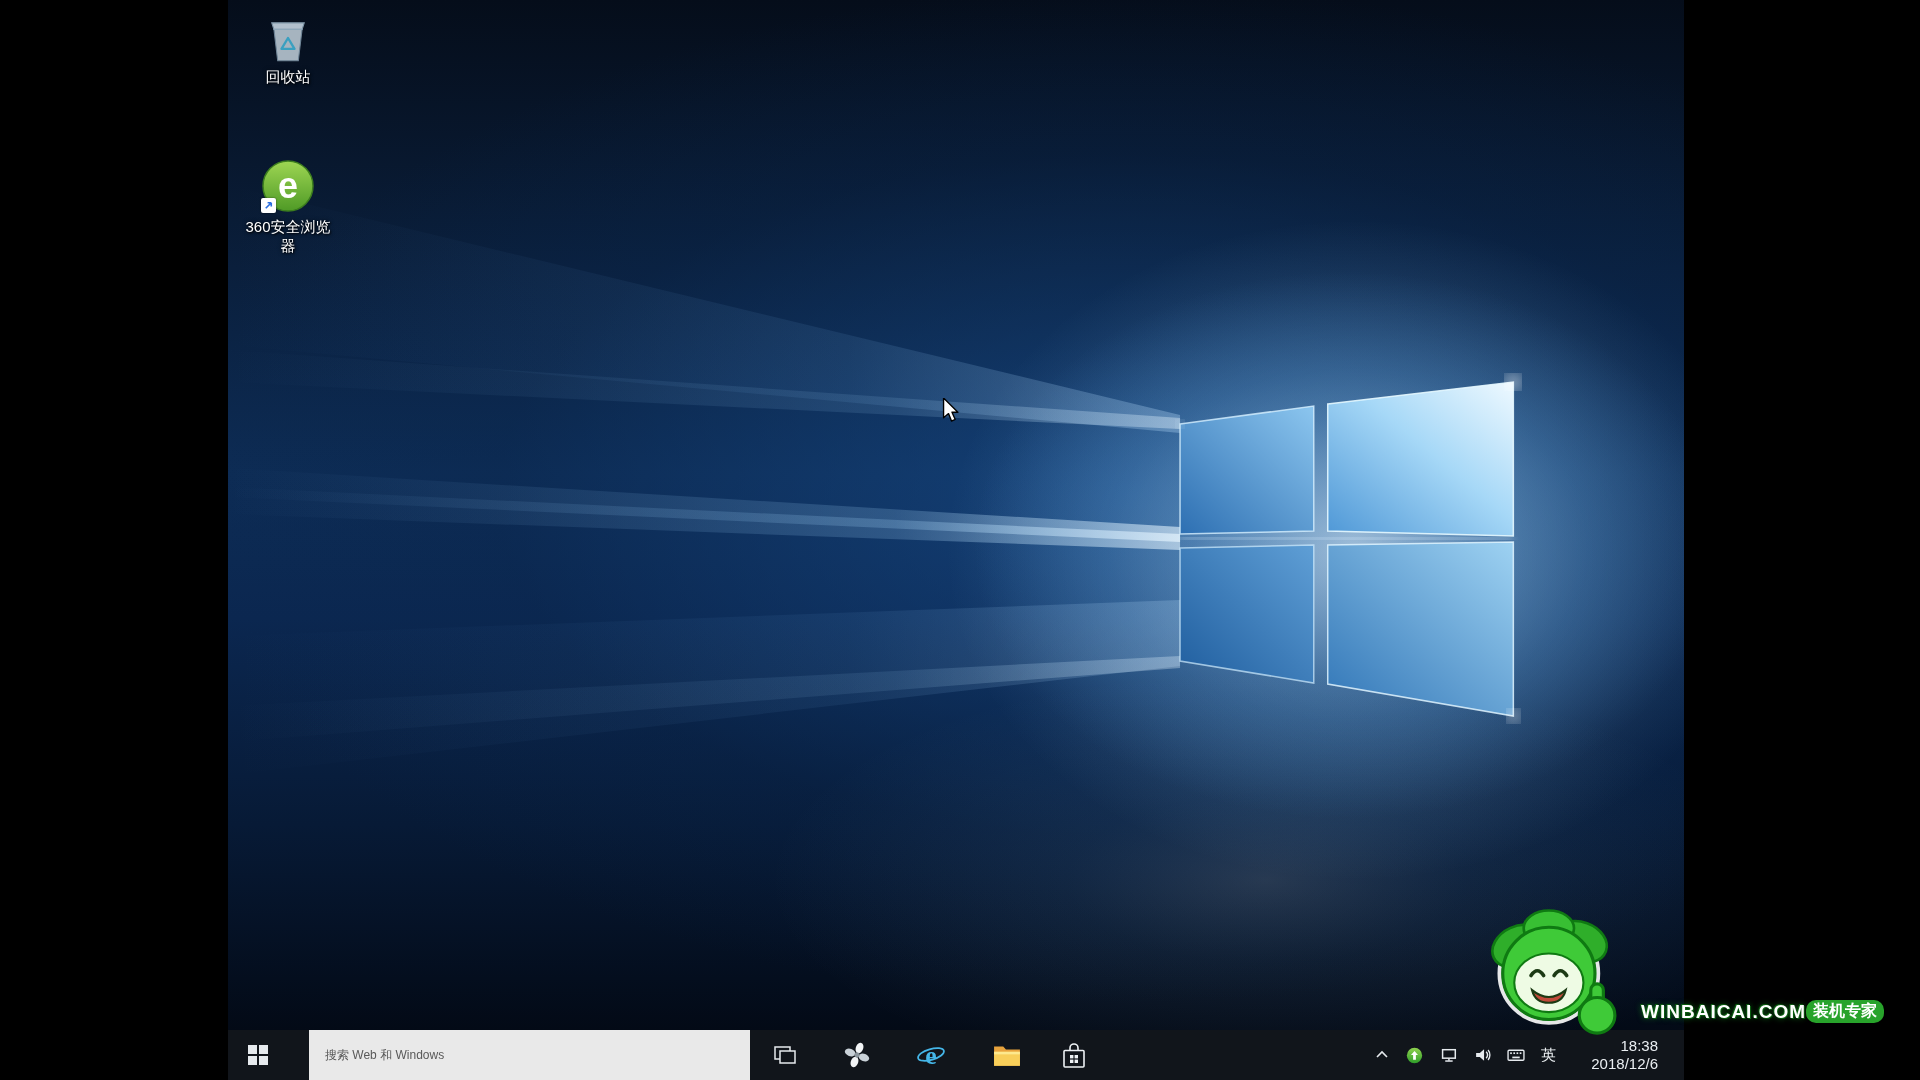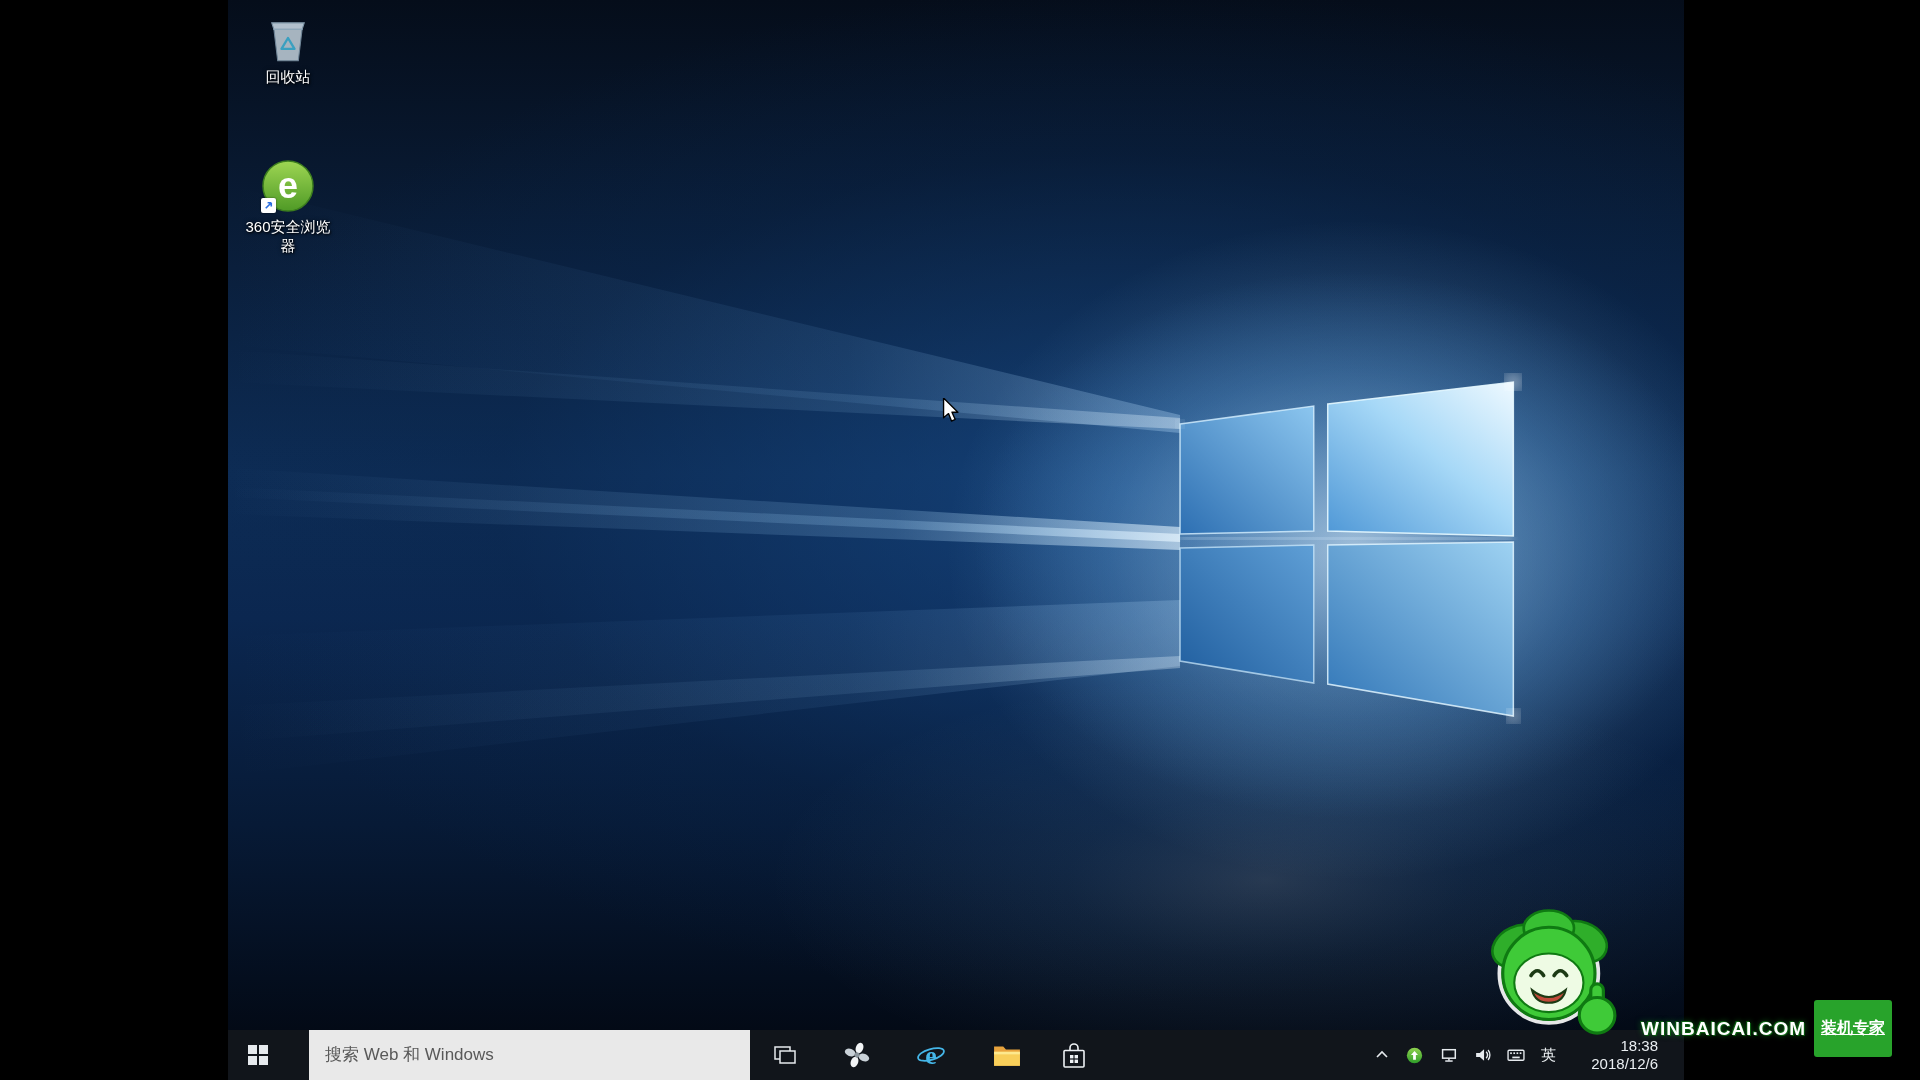--- a/index.html
+++ b/index.html
@@ -25,39 +25,39 @@
   .dicon-label{margin:3px auto 0;width:96px;font-size:15px;line-height:19px;color:#fff;
     text-shadow:1px 1px 2px rgba(0,0,0,.95),0 0 4px rgba(0,0,0,.8);}
   .shortcut-badge{position:absolute;left:1px;bottom:1px;width:15px;height:15px;background:#fff;
     border-radius:2px;box-shadow:0 0 2px rgba(0,0,0,.6);display:flex;align-items:center;justify-content:center;}
 
   
   .taskbar{position:absolute;left:0;bottom:0;width:1456px;height:50px;background:#11151b;}
   .tb-btn{position:absolute;top:0;height:50px;width:48px;display:flex;align-items:center;justify-content:center;cursor:pointer;}
   .tray-btn{position:absolute;top:0;height:50px;width:31px;display:flex;align-items:center;justify-content:center;cursor:pointer;}
   .search-box{position:absolute;left:81px;top:0;width:441px;height:50px;background:#e9e9e9;border:none;
-    font-family:"Liberation Sans",sans-serif;font-size:17px;color:#595959;padding:0 0 0 16px;outline:none;}
+    font-family:"Liberation Sans",sans-serif;font-size:12px;color:#595959;padding:0 0 0 16px;outline:none;}
   .search-box::placeholder{color:#595959;opacity:1;}
   .lang-indicator{font-size:15px;color:#eef2f5;}
   .clock{position:absolute;left:1340px;top:0;width:96px;height:50px;display:flex;flex-direction:column;
     justify-content:center;align-items:flex-end;padding-right:6px;color:#eaeef2;font-size:15px;line-height:18px;cursor:default;}
 
   
   .cursor{position:absolute;left:712px;top:398px;width:22px;height:26px;pointer-events:none;z-index:40;}
 
   
   .watermark{position:absolute;left:1455px;top:892px;width:460px;height:185px;z-index:60;pointer-events:none;}
   .wm-mascot{position:absolute;left:18px;top:8px;width:158px;height:152px;}
   .wm-brand{position:absolute;left:182px;top:22px;font-size:62px;font-weight:900;letter-spacing:5px;color:#3bd631;
     -webkit-text-stroke:3px #ffffff;text-shadow:0 0 8px rgba(20,120,30,.9),2px 3px 2px rgba(0,60,10,.7);}
-  .wm-subline{position:absolute;left:186px;top:108px;display:flex;align-items:center;gap:8px;}
+  .wm-subline{position:absolute;left:186px;top:108px;display:flex;align-items:center;}
   .wm-site{font-size:19px;font-weight:bold;color:#ffffff;letter-spacing:1px;
     text-shadow:1px 1px 0 #0a5c10,-1px -1px 0 #0a5c10,0 0 6px rgba(20,140,30,.9);}
-  .wm-tag{font-size:16px;font-weight:bold;color:#fff;background:#28a32b;padding:18px 7px;border-radius:3px;
-    box-shadow:0 0 4px rgba(0,0,0,.5);text-decoration:underline;}
+  .wm-tag{font-size:16px;font-weight:bold;color:#fff;background:#28a32b;padding:1px 7px;border-radius:10px;
+    box-shadow:0 0 4px rgba(0,0,0,.5);}
 </style>
 </head>
 <body>
 
 <div class="stage">
 
   <div class="letterbox left"></div>
   <div class="letterbox right"></div>
 
   <div class="desktop">

